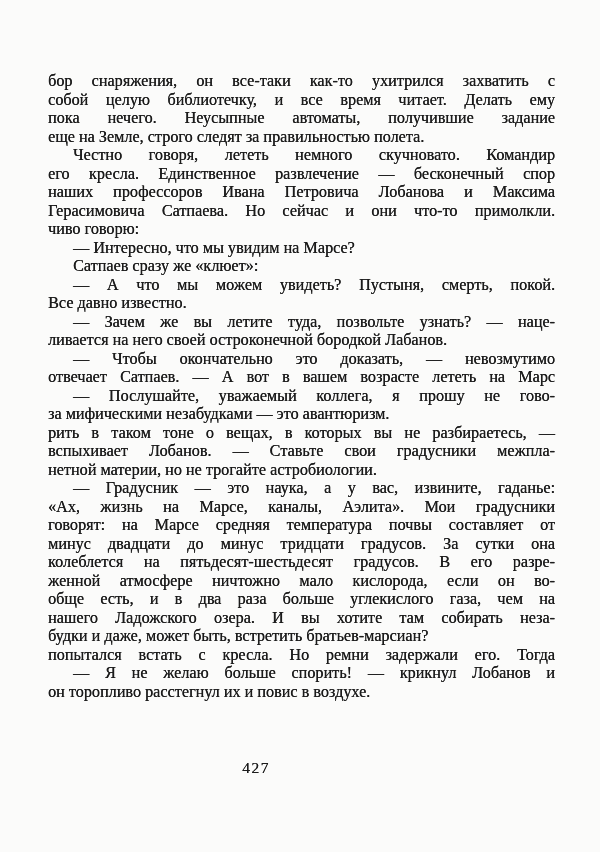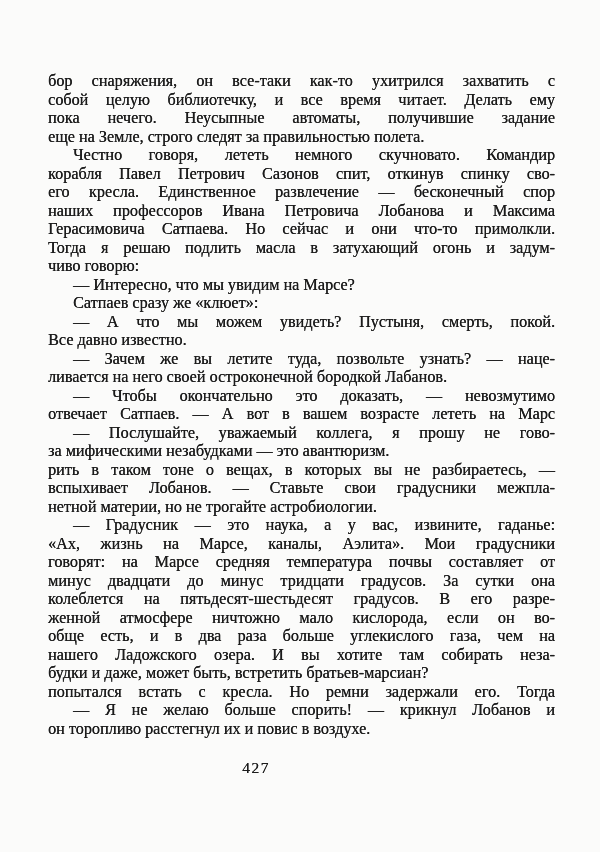--- a/index.html
+++ b/index.html
@@ -60,25 +60,23 @@
 </head>
 <body>
 
 <div class="page">
   <div class="text-block">
       <div class="line just">бор снаряжения, он все-таки как-то ухитрился захватить с</div>
       <div class="line just">собой целую библиотечку, и все время читает. Делать ему</div>
       <div class="line just">пока нечего. Неусыпные автоматы, получившие задание</div>
       <div class="line left">еще на Земле, строго следят за правильностью полета.</div>
       <div class="line just ind">Честно говоря, лететь немного скучновато. Командир</div>
-      <div class="line just">корабля Павел Петрович Сазонов спит, откинув спинку сво-</div>
       <div class="line just">его кресла. Единственное развлечение — бесконечный спор</div>
       <div class="line just">наших профессоров Ивана Петровича Лобанова и Максима</div>
       <div class="line just">Герасимовича Сатпаева. Но сейчас и они что-то примолкли.</div>
-      <div class="line just">Тогда я решаю подлить масла в затухающий огонь и задум-</div>
       <div class="line left">чиво говорю:</div>
       <div class="line left ind">— Интересно, что мы увидим на Марсе?</div>
       <div class="line left ind">Сатпаев сразу же «клюет»:</div>
       <div class="line just ind">— А что мы можем увидеть? Пустыня, смерть, покой.</div>
       <div class="line left">Все давно известно.</div>
       <div class="line just ind">— Зачем же вы летите туда, позвольте узнать? — наце-</div>
       <div class="line left">ливается на него своей остроконечной бородкой Лабанов.</div>
       <div class="line just ind">— Чтобы окончательно это доказать, — невозмутимо</div>
       <div class="line just">отвечает Сатпаев. — А вот в вашем возрасте лететь на Марс</div>
       <div class="line just ind">— Послушайте, уважаемый коллега, я прошу не гово-</div>

